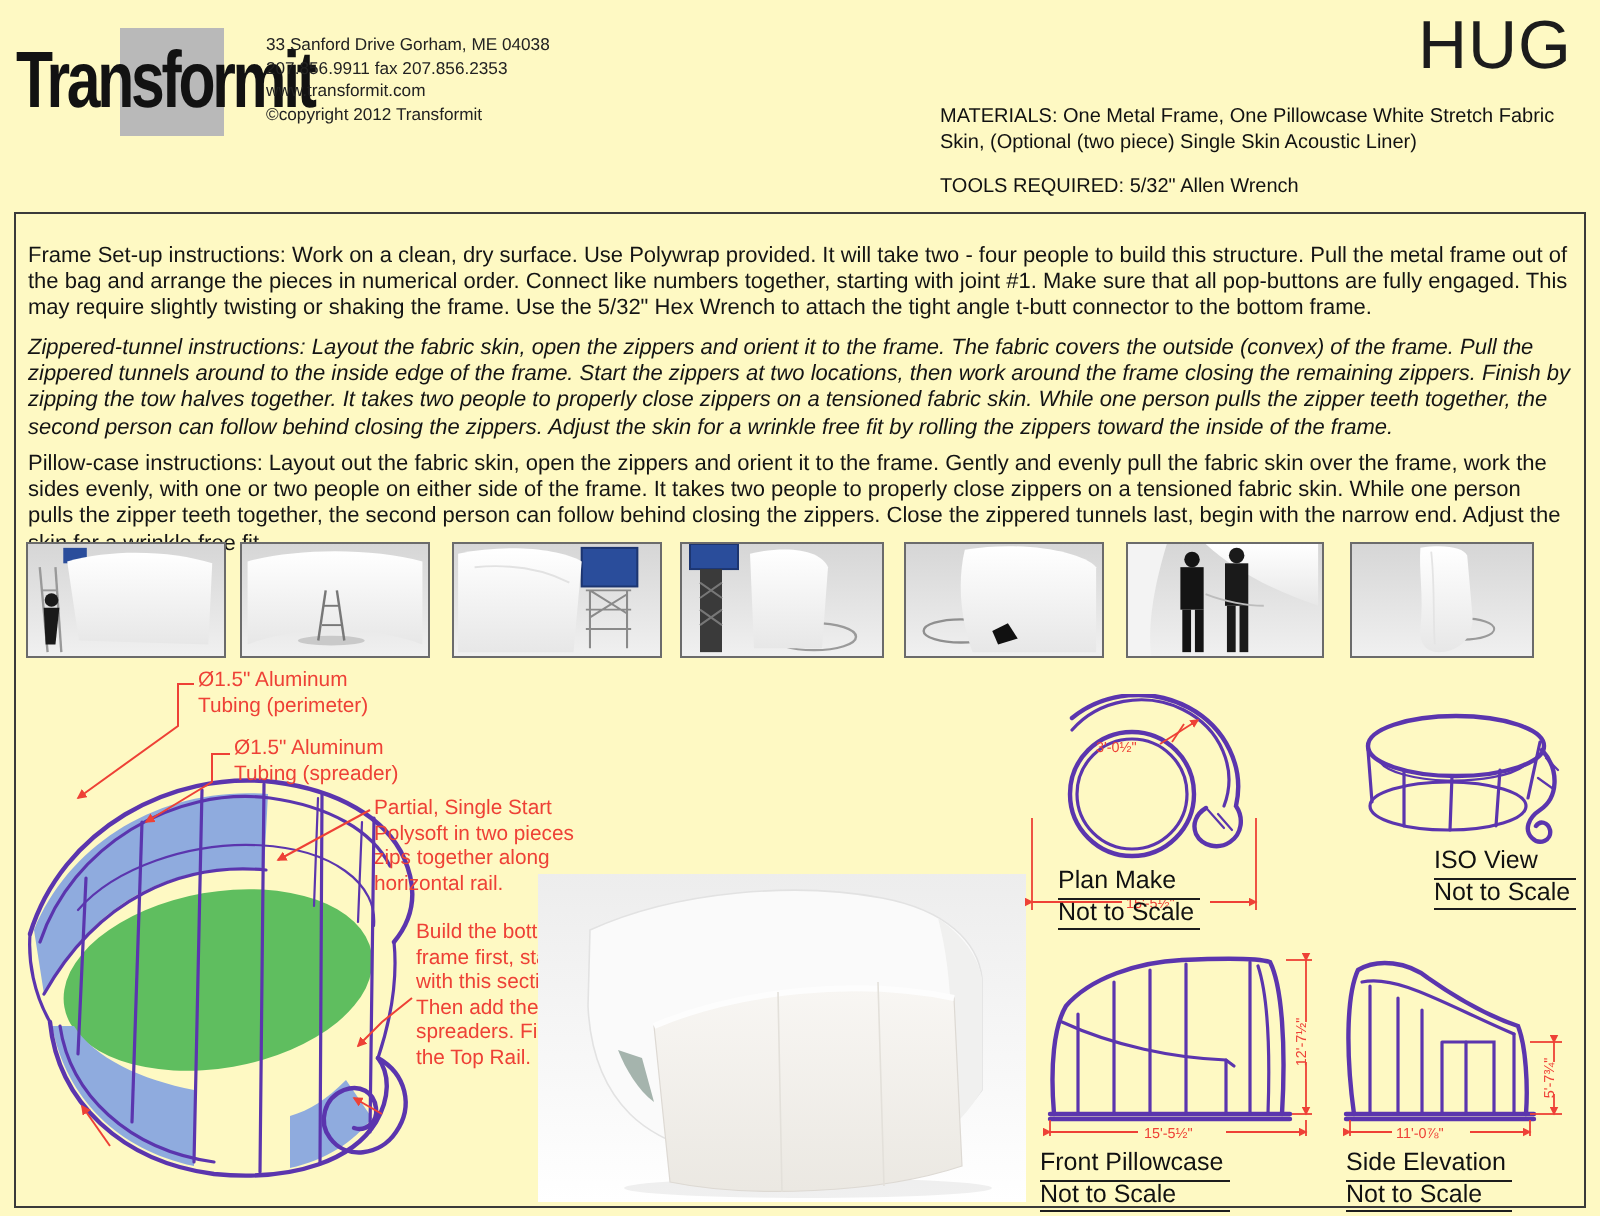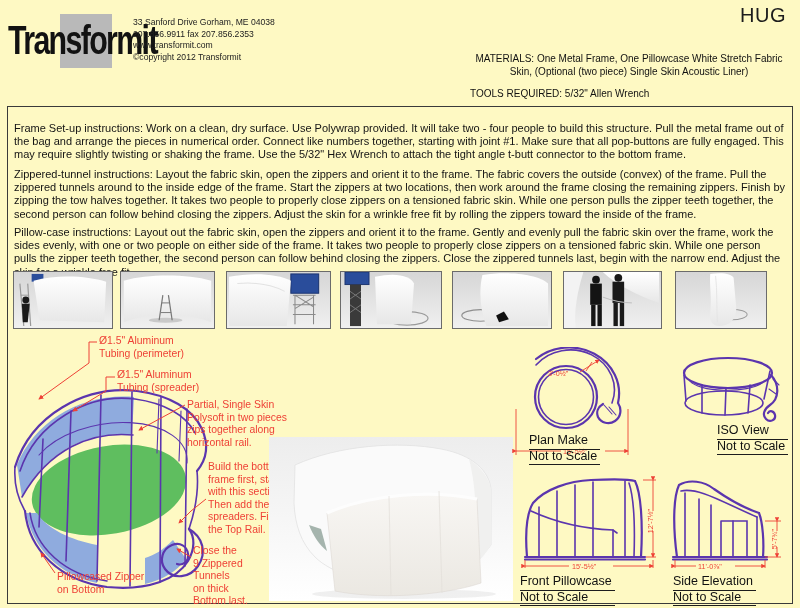--- a/index.html
+++ b/index.html
@@ -9,27 +9,27 @@
     margin:0 auto;
   }
   
   .logo-wrap{position:absolute;left:8px;top:12px;width:130px;height:56px;}
   .logo-gray{position:absolute;left:52px;top:2px;width:52px;height:54px;background:#b9b9b9;}
   .logo-text{
     position:absolute;left:0;top:6px;font-weight:bold;font-size:37px;letter-spacing:-2px;
     transform:scaleX(.82) scaleY(1.08);transform-origin:left top;color:#121212;white-space:nowrap;
   }
   .address{position:absolute;left:133px;top:17px;font-size:8.6px;line-height:11.5px;color:#222;}
-  .hug-title{position:absolute;right:14px;top:4px;font-size:20px;letter-spacing:.5px;color:#1c1c1c;}
-  .materials{position:absolute;left:470px;top:52px;width:318px;font-size:10px;line-height:13px;color:#111;text-align:center;}
+  .hug-title{position:absolute;right:14px;top:4px;font-size:34px;letter-spacing:.5px;color:#1c1c1c;}
+  .materials{position:absolute;left:470px;top:52px;width:318px;font-size:10px;line-height:13px;color:#111;}
   .tools{position:absolute;left:470px;top:88px;width:318px;font-size:10px;color:#111;}
   
   .main-box{position:absolute;left:7px;top:106px;width:784px;height:496px;border:1.5px solid #3a3a3a;}
   .para{position:absolute;left:6px;width:772px;font-size:11px;line-height:13.2px;color:#141414;}
-  .para1{top:4px;} .para2{top:50px;} .para3{top:108px;}
+  .para1{top:4px;} .para2{top:50px;font-style:italic;} .para3{top:108px;}
   
   .photo{position:absolute;top:164px;height:58px;border:1px solid #6b6b6b;background:#e8e8e8;box-sizing:border-box;}
   .photo svg{display:block;width:100%;height:100%;}
   
   .anno{
     position:absolute;color:var(--annotation-red,#ee4136);font-size:10.4px;line-height:12.6px;
     white-space:pre-line;
   }
   
   .view-label{position:absolute;width:max-content;font-size:12.5px;line-height:13.5px;color:#111;}
@@ -203,37 +203,30 @@
         <polyline class="red-ln" points="197,164 182,176 170,188" marker-end="url(#ra)"></polyline>
         <line class="red-ln" x1="182" y1="222" x2="168" y2="214" marker-end="url(#ra)"></line>
         <line class="red-ln" x1="46" y1="238" x2="32" y2="218" marker-end="url(#ra)"></line>
       </g>
     </svg>
 
     <div class="anno" style="left:91px;top:228px">Ø1.5" Aluminum
 Tubing (perimeter)</div>
     <div class="anno" style="left:109px;top:262px">Ø1.5" Aluminum
 Tubing (spreader)</div>
-    <div class="anno" style="left:179px;top:292px">Partial, Single Skin
+    <div class="anno" style="left:179px;top:292px">Partial, Single Start
 Polysoft in two pieces
 zips together along
 horizontal rail.</div>
     <div class="anno" style="left:200px;top:354px">Build the bottom
 frame first, starting
 with this section.
 Then add the vertical
 spreaders.  Finish with
 the Top Rail.</div>
-    <div class="anno" style="left:185px;top:438px">Close the
-9 Zippered
-Tunnels
-on thick
-Bottom last.</div>
-    <div class="anno" style="left:49px;top:464px">Pillowcased Zipper
-on Bottom</div>
 
     <svg class="abs" style="left:261px;top:330px" width="244" height="164" viewBox="0 0 244 164">
       <rect width="244" height="164" fill="url(#gcenter)"></rect>
       <path d="M26,28 C70,8 130,4 172,12 C204,18 220,34 222,52 L222,108 C205,132 170,146 130,146 C95,146 62,136 46,120 C32,106 26,88 25,66 Z" fill="#fafafa" stroke="#e2e2e2" stroke-width=".8"></path>
       <path d="M200,22 C214,32 220,42 222,52 L222,108 C216,118 208,127 198,133 C208,112 210,60 200,22 Z" fill="#f0f0ef"></path>
       <path d="M40,88 C44,98 50,108 58,114 L52,92 Z" fill="#5e7a6e" opacity=".55"></path>
       <ellipse cx="135" cy="157" rx="92" ry="5" fill="rgba(0,0,0,0.06)"></ellipse>
       <path d="M58,76 C100,58 160,52 208,62 L212,146 C170,160 105,162 66,154 Z" fill="url(#gdrum)" stroke="#ddd9d3" stroke-width=".6"></path>
       <path d="M58,76 C100,58 160,52 208,62" fill="none" stroke="#fdfdfd" stroke-width="3"></path>
       <path d="M120,59 L122,159 M170,54 L173,156" stroke="#e3e0da" stroke-width=".8" fill="none"></path>

